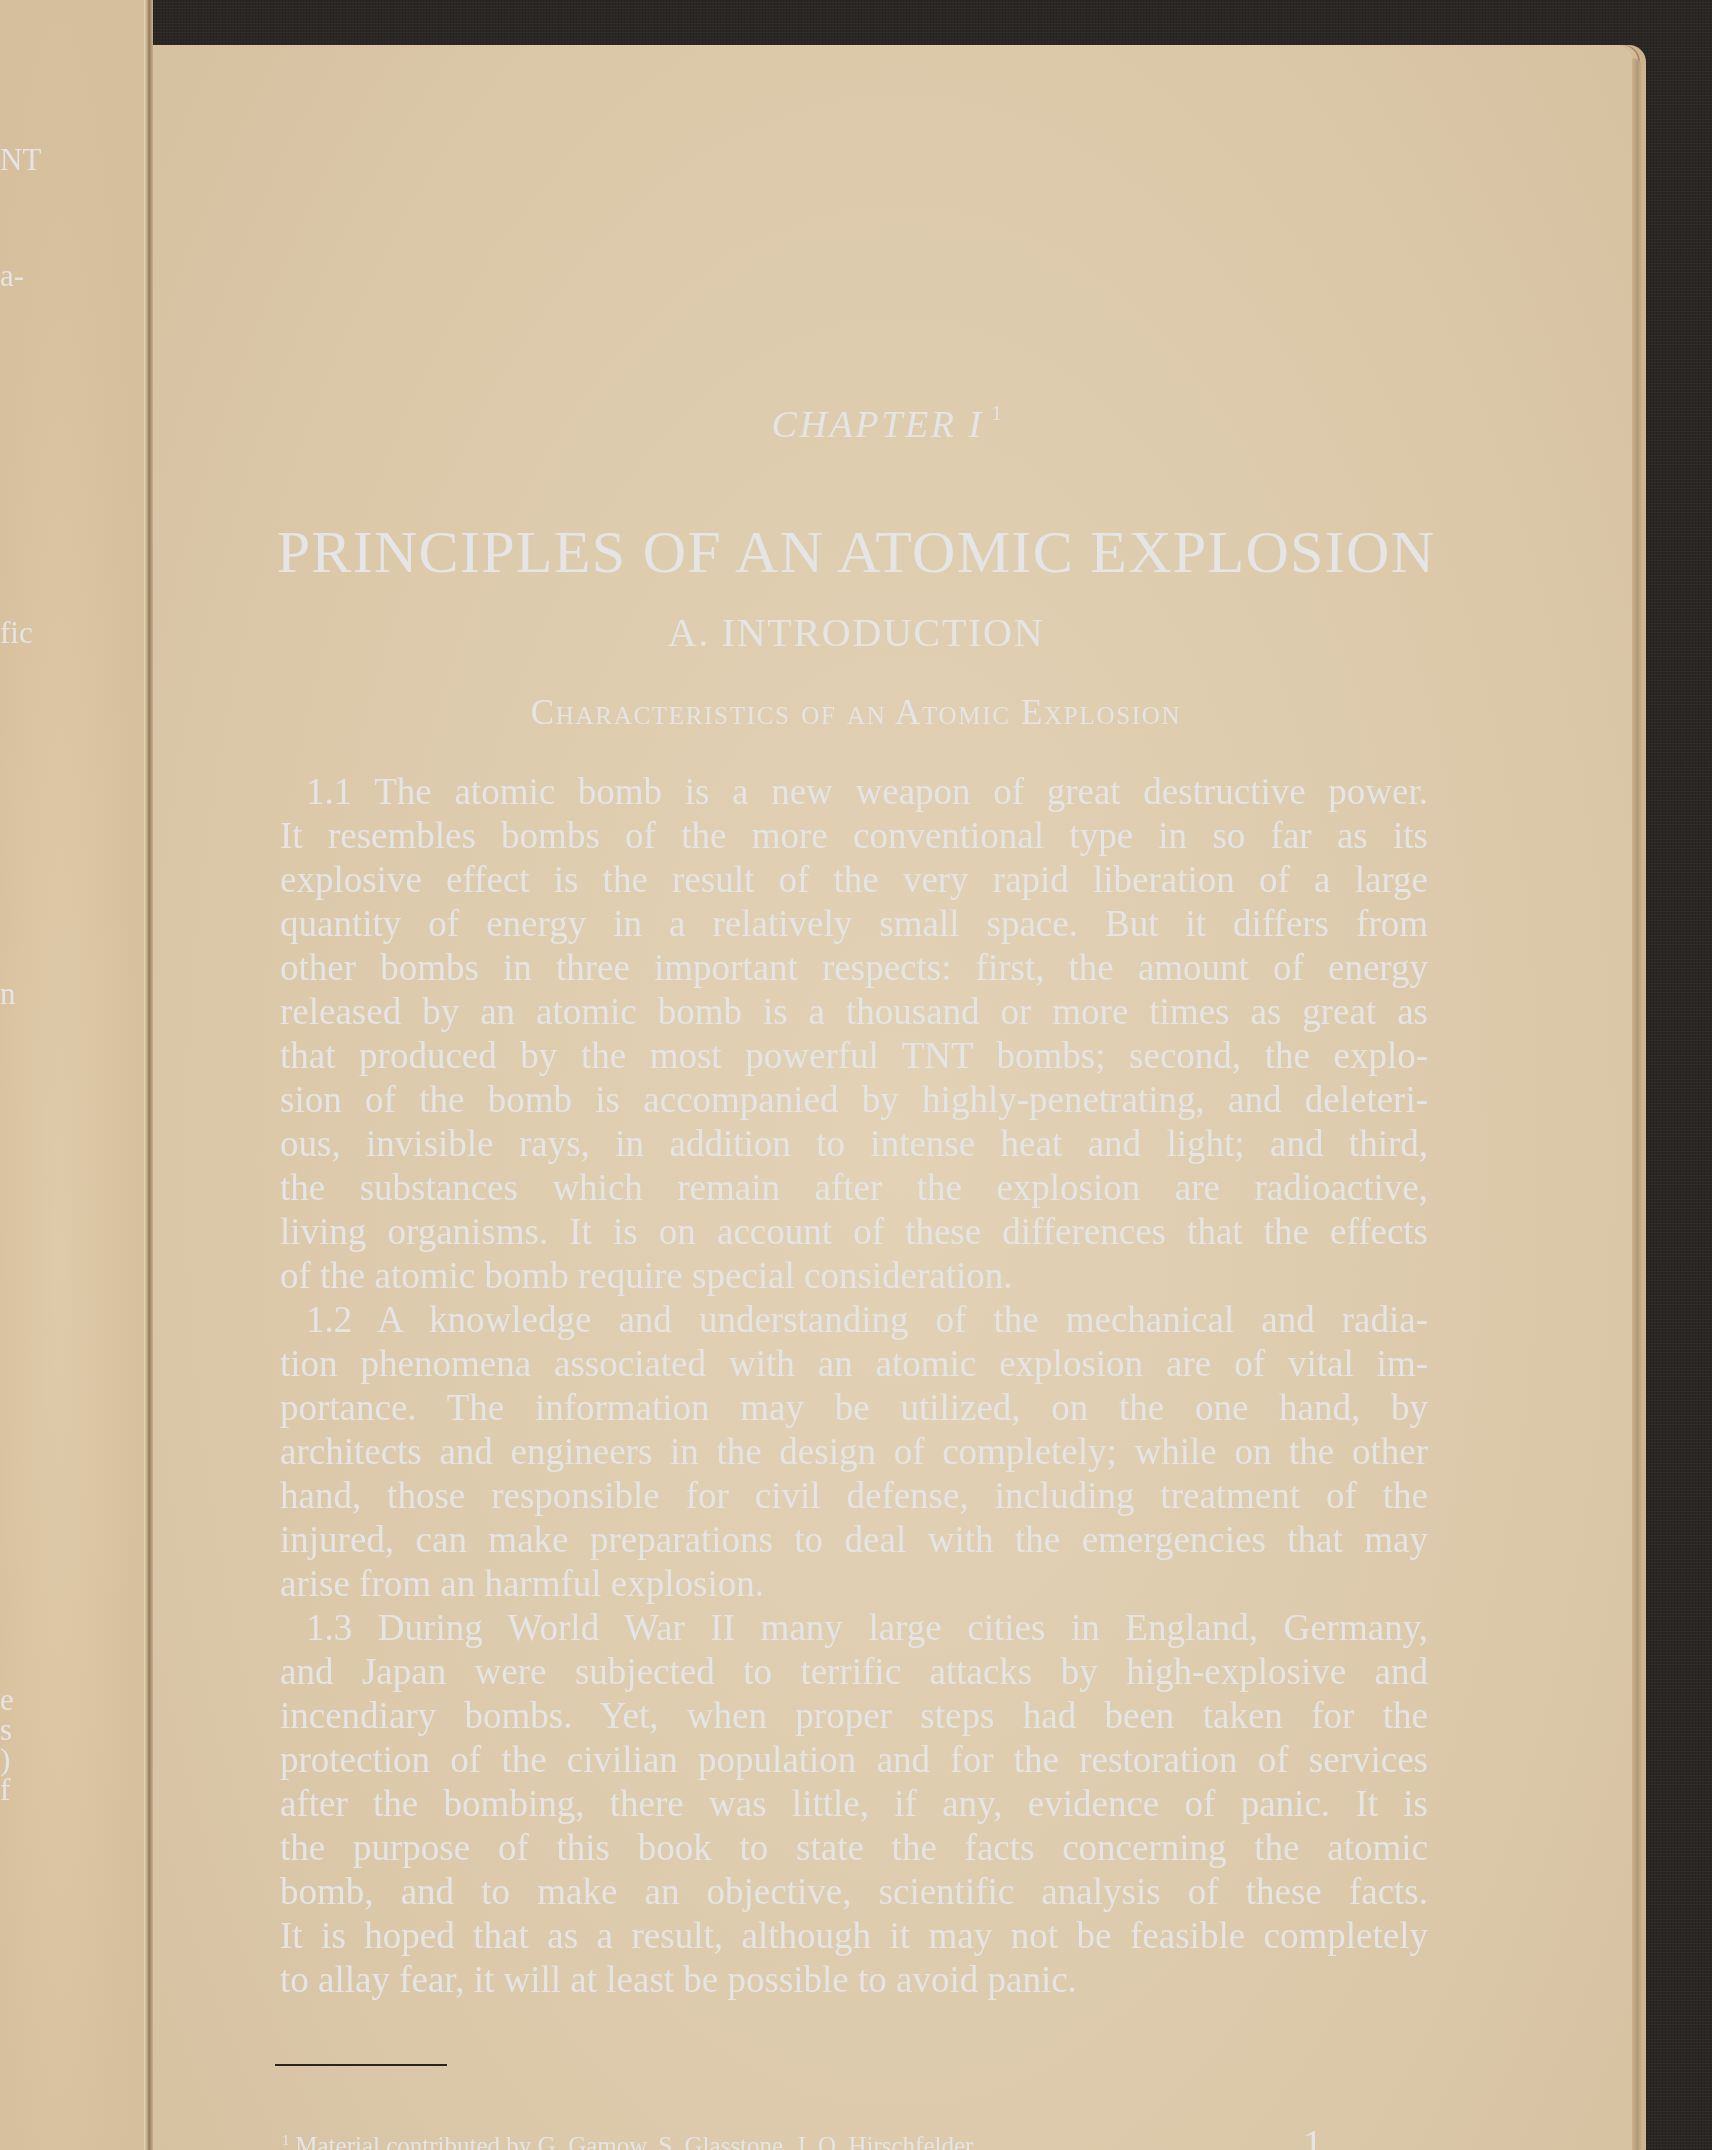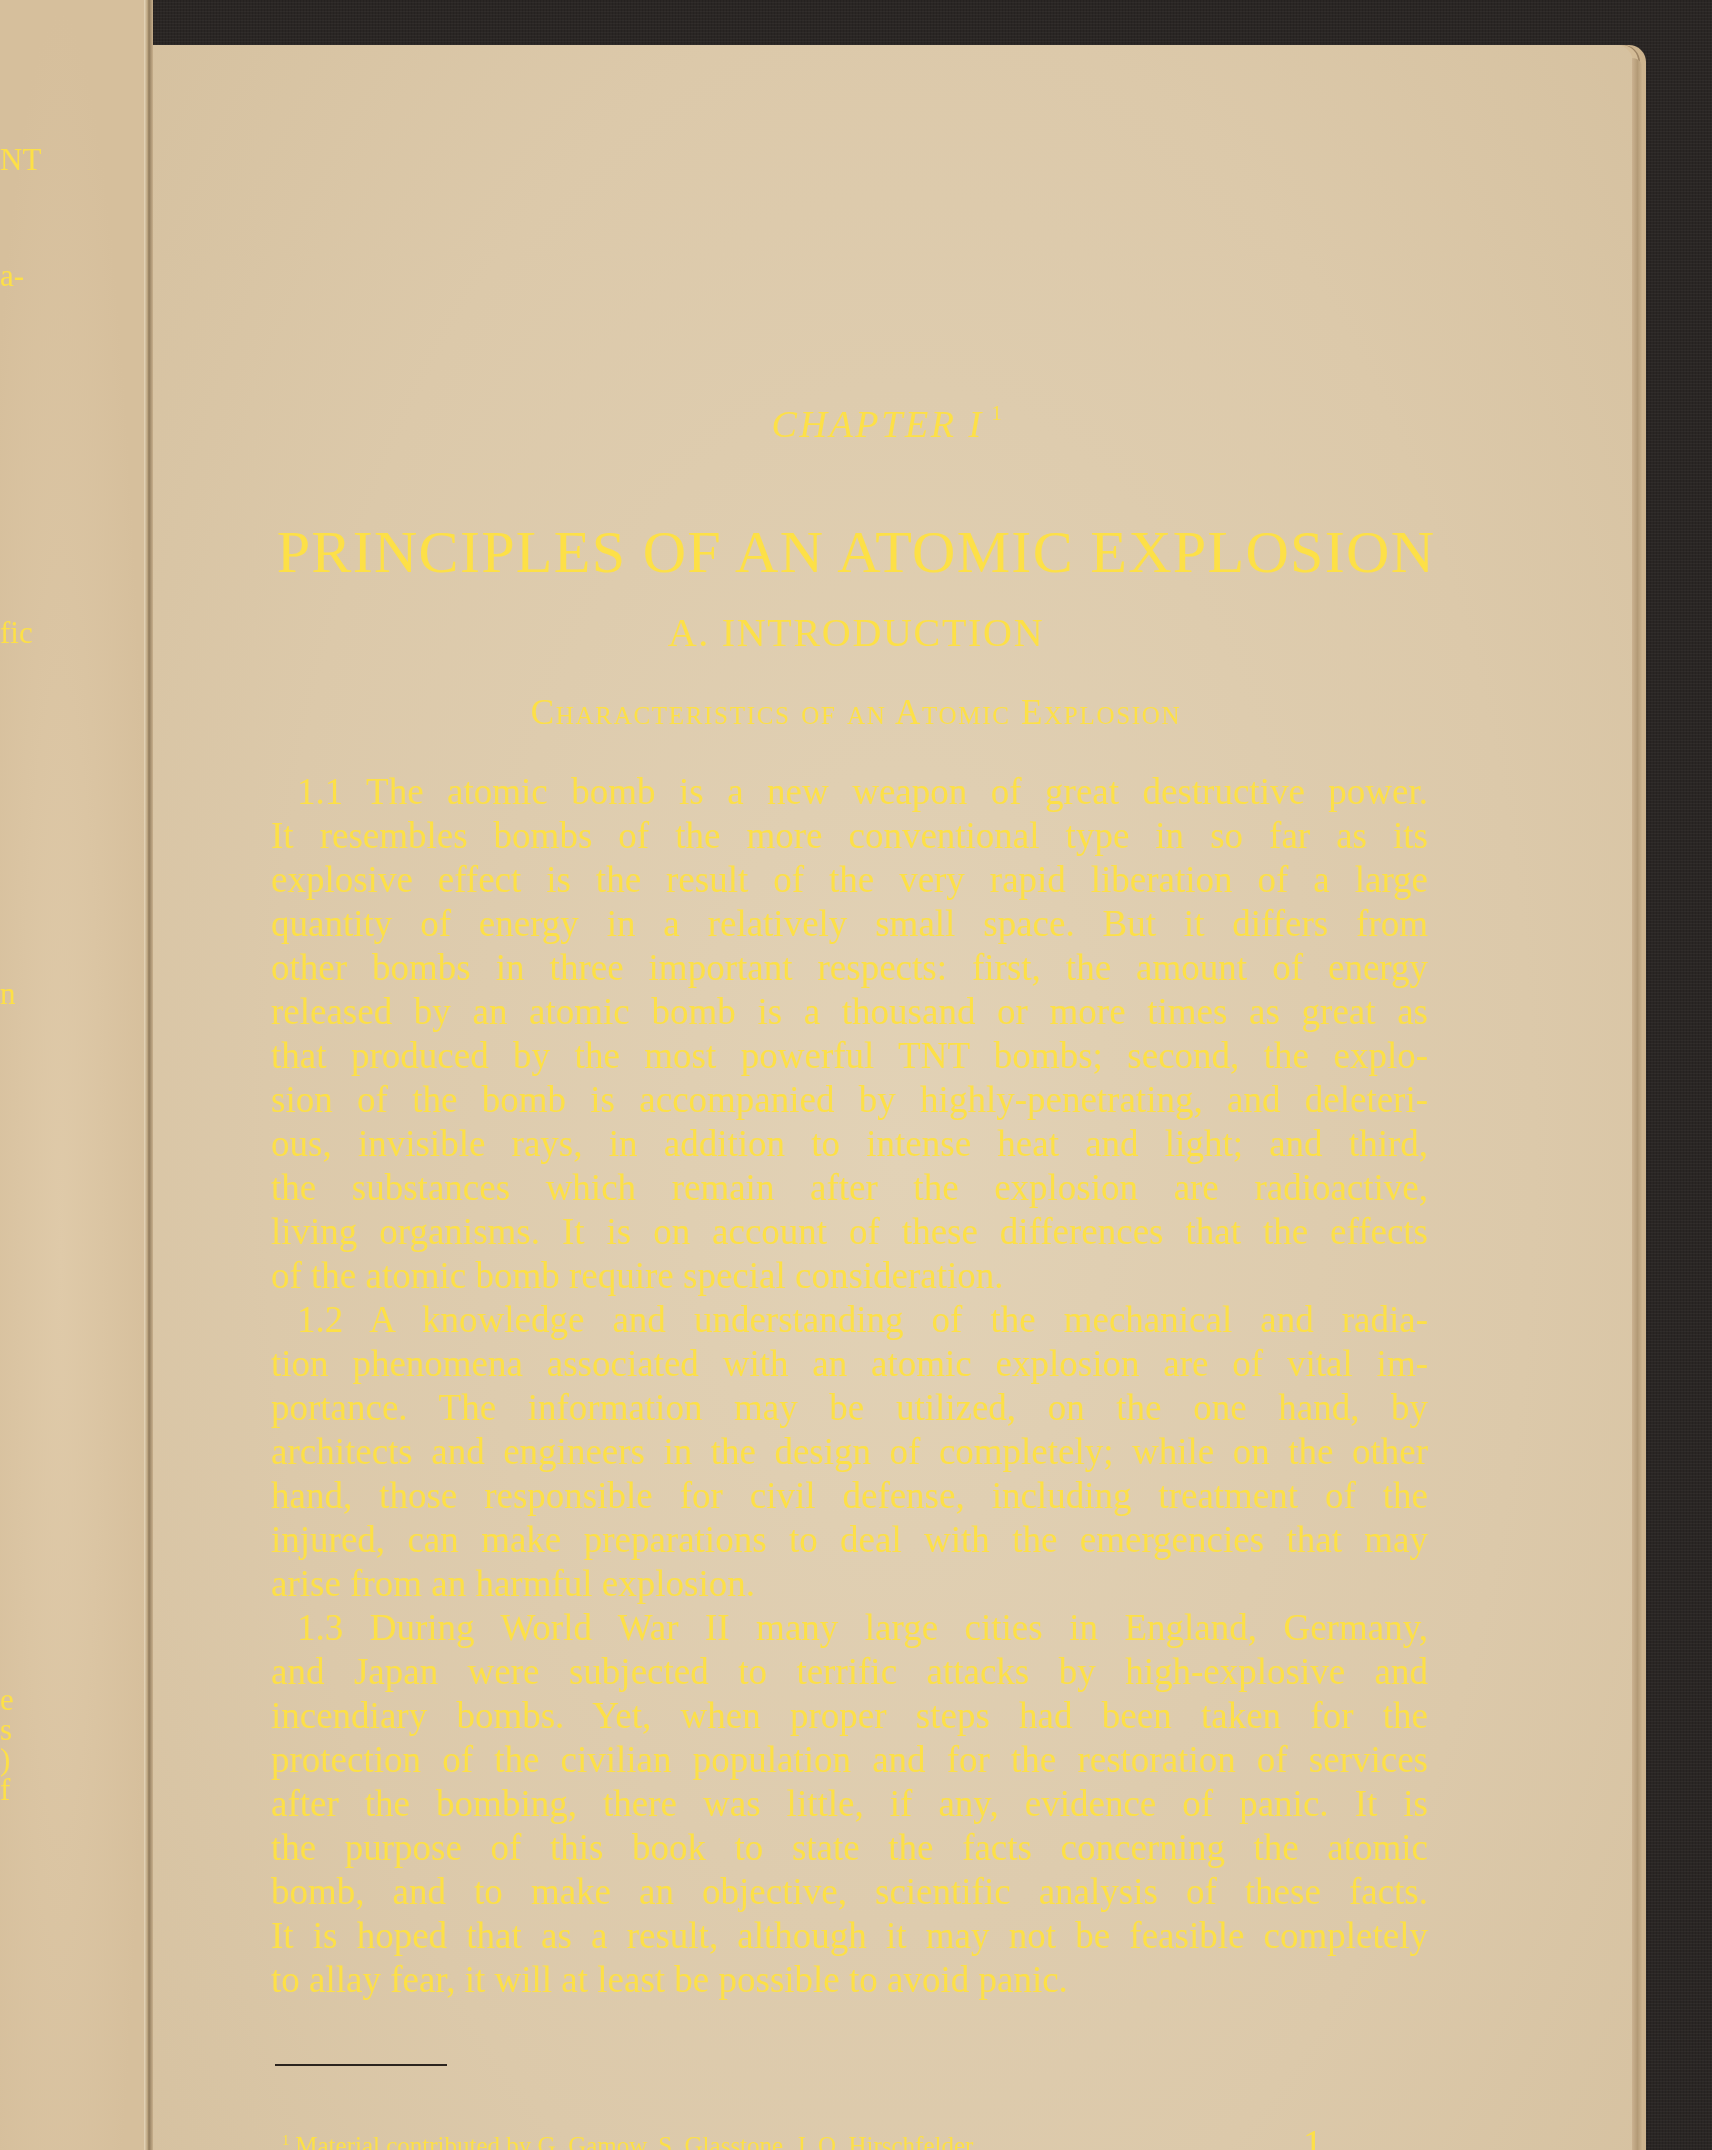--- a/index.html
+++ b/index.html
@@ -29,21 +29,21 @@
     background-image:
       radial-gradient(ellipse at 50% 45%, #e2d2b6 0%, #dcc9aa 60%, #d4bf9d 100%);
     border-top-right-radius: 17px;
     box-shadow: inset -6px 0 0 #cdb48e, inset -7.7px 0 0 #9e8565, inset -13px 0 0 #d4bc97;
   }
   .page-edge {
     position: absolute; left: 1632px; top: 58px; width: 11.2px; height: 2456px;
     background: linear-gradient(90deg, #cbb290, #b39a76 50%, #d0b894);
     border-top-right-radius: 13px;
   }
-  .serif { font-family: "Liberation Serif", "DejaVu Serif", serif; color: #fde047; }
+  .serif { font-family: "Liberation Serif", "DejaVu Serif", serif; color: #e5e5e5; }
   .chapter {
     position: absolute; left: 0; width: 1712px; top: 402px; text-align: center;
     font-style: italic; font-size: 38px; letter-spacing: 2.6px; padding-left: 32px;
   }
   .chapter sup { font-size: 20.6px; font-style: normal; margin-left: 7.7px; vertical-align: 17px; }
   .title {
     position: absolute; left: 0; width: 1712px; top: 518px; text-align: center;
     font-size: 60px; letter-spacing: 1.3px;
   }
   .section {
@@ -51,21 +51,21 @@
     font-size: 40px; letter-spacing: 1.7px;
   }
   .subsection {
     position: absolute; left: 0; width: 1712px; top: 693px; text-align: center;
     font-size: 35px; font-variant: small-caps; letter-spacing: 1.7px;
   }
   .body {
     position: absolute; left: 271px; top: 770px; width: 1157px;
     font-size: 37px; line-height: 44px; text-align: justify;
   }
-  .line { display: block; text-align: justify; text-align-last: justify; white-space: nowrap; }
+  .line { display: block; text-align: justify; text-align-last: justify; white-space: nowrap; margin-left: 9px; }
   .line.last { text-align-last: left; }
   .rule {
     position: absolute; left: 275px; top: 2064px; width: 172px; height: 2.2px; background: #2b241e;
   }
   .footnote {
     position: absolute; left: 282px; top: 2090px; font-size: 25px; margin-top: 42px;
   }
   .footnote sup { font-size: 14.6px; margin-right: 6px; }
   .page-number {
     position: absolute; left: 1303px; top: 2121px; font-size: 39px;

